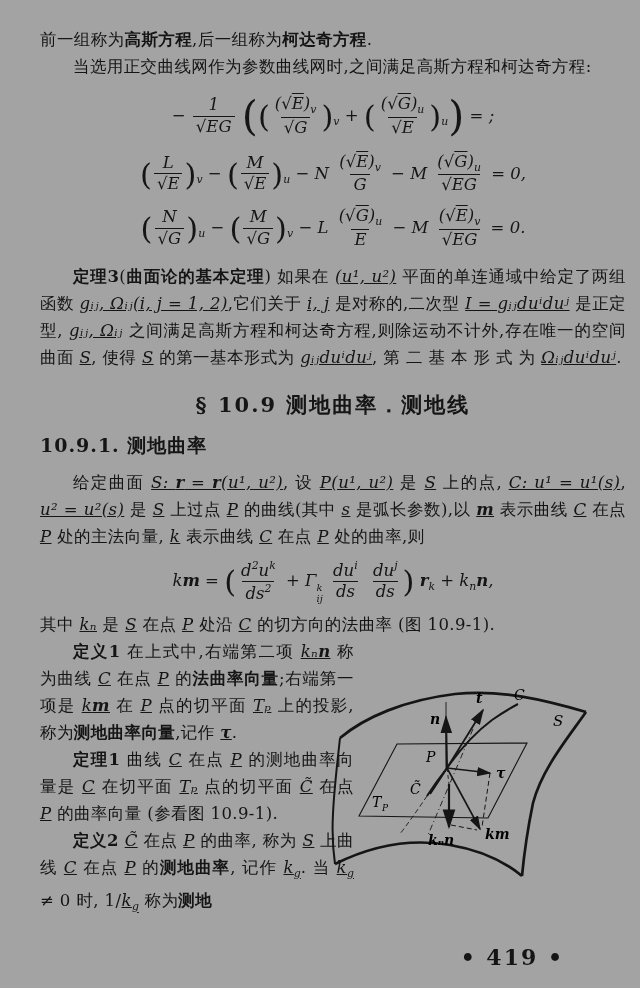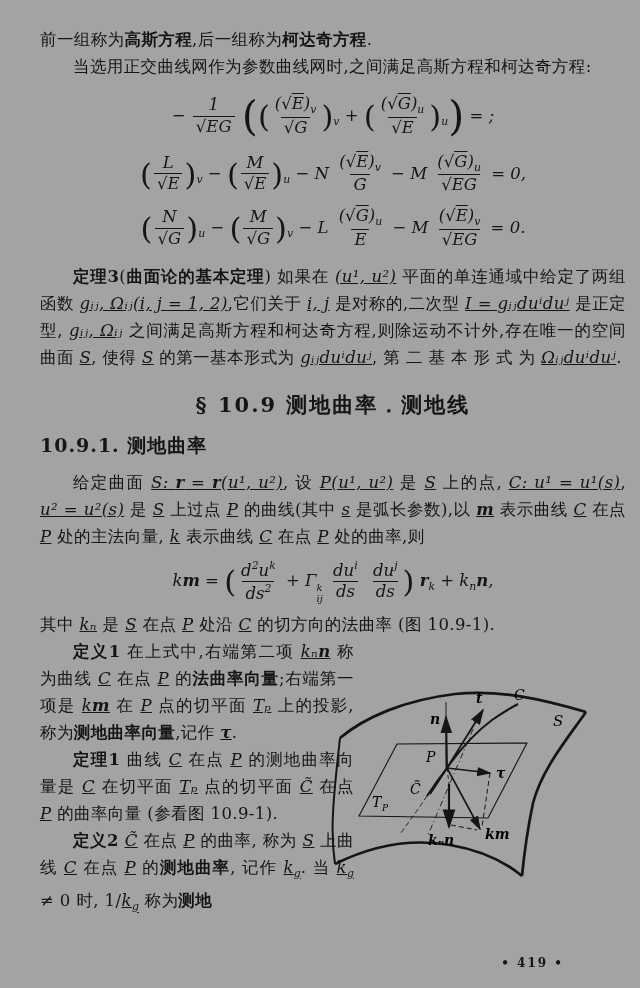--- a/index.html
+++ b/index.html
@@ -36,21 +36,21 @@
     text-align:center;font-weight:700;font-size:21px;letter-spacing:2px;
     margin:20px 0 14px 0;
   }
   .subsec-title{font-weight:700;font-size:19px;margin:6px 0 10px 0;letter-spacing:1px;}
   .twocol{display:flex;align-items:flex-start;}
   .leftcol{width:314px;flex:0 0 auto;}
   .rightcol{flex:1;margin-left:-24px;margin-top:34px;}
   .fig-caption{font-size:16px;letter-spacing:3px;margin:10px 0 0 64px;}
   .page-number{
     position:absolute;right:76px;bottom:18px;font-weight:700;
-    font-size:12px;letter-spacing:2px;
+    font-size:22px;letter-spacing:2px;
   }
   svg text{font-family:"DejaVu Serif","Liberation Serif",serif;font-style:italic;}
 </style>
 </head>
 <body>
 
 <div class="page">
   <div class="inner">
 
     <div class="para"><span>前一组称为</span><span class="rb">高斯方程</span><span>,后一组称为</span><span class="rb">柯达奇方程</span><span>.</span></div>

